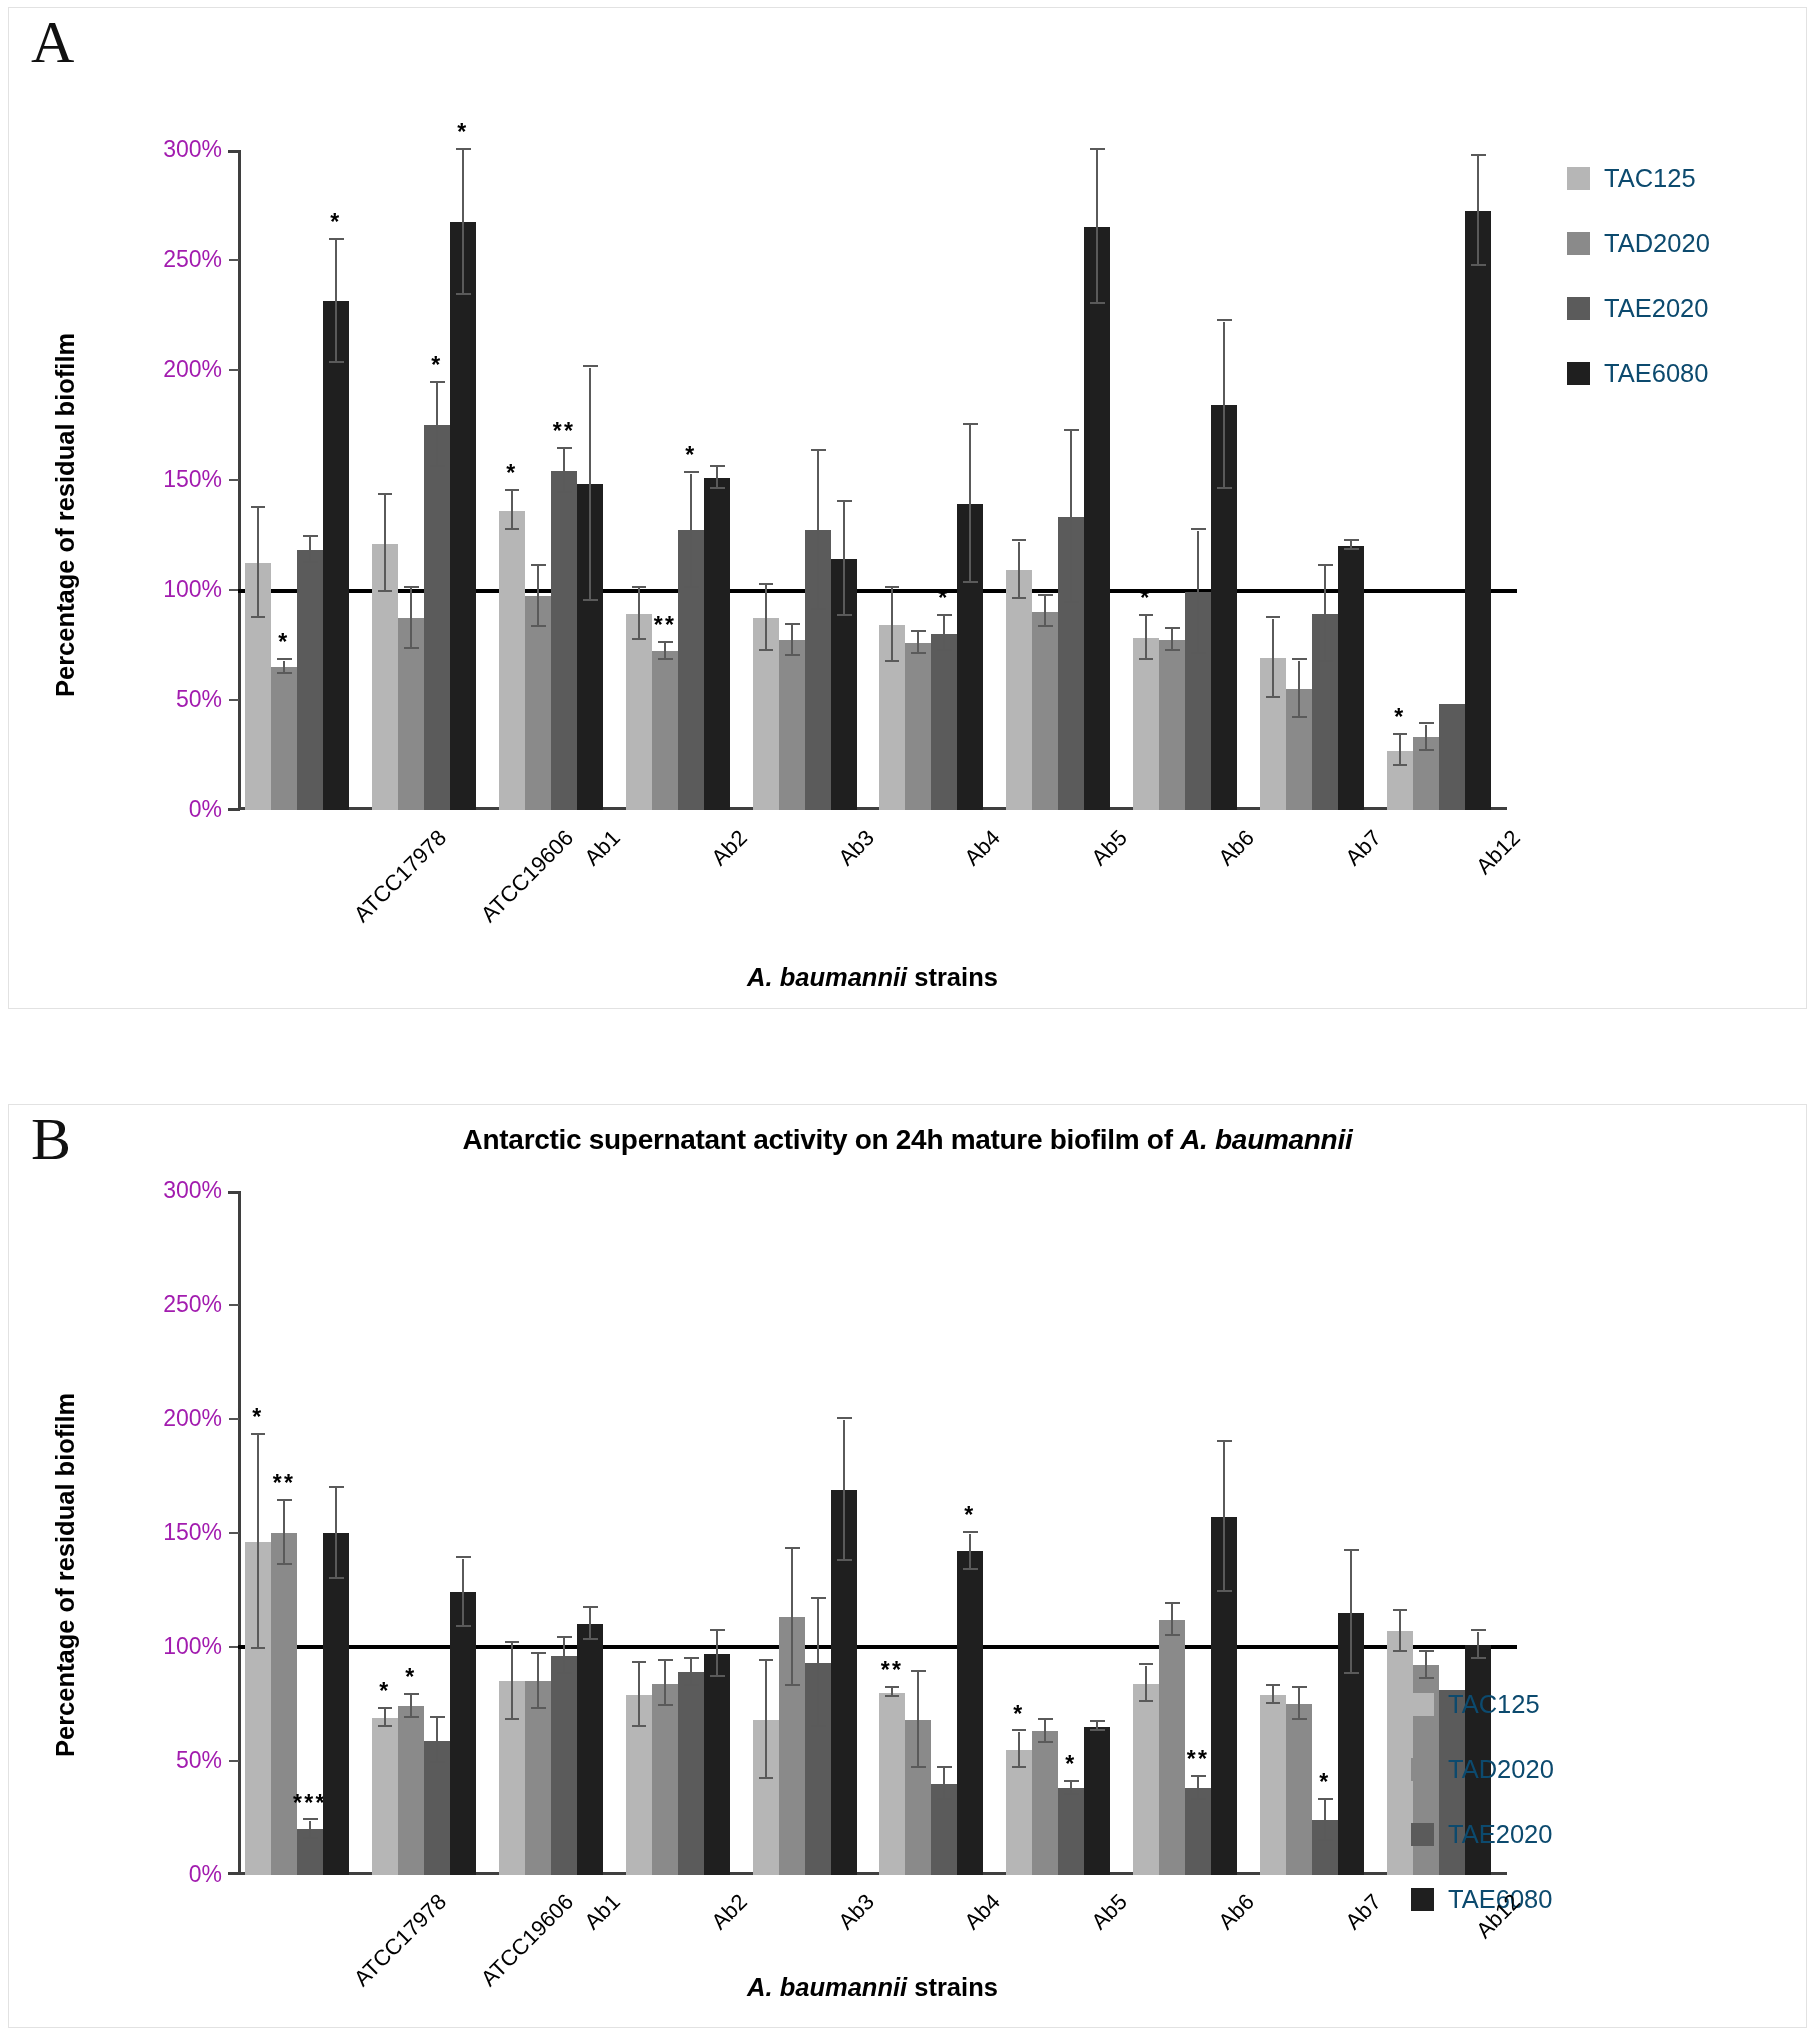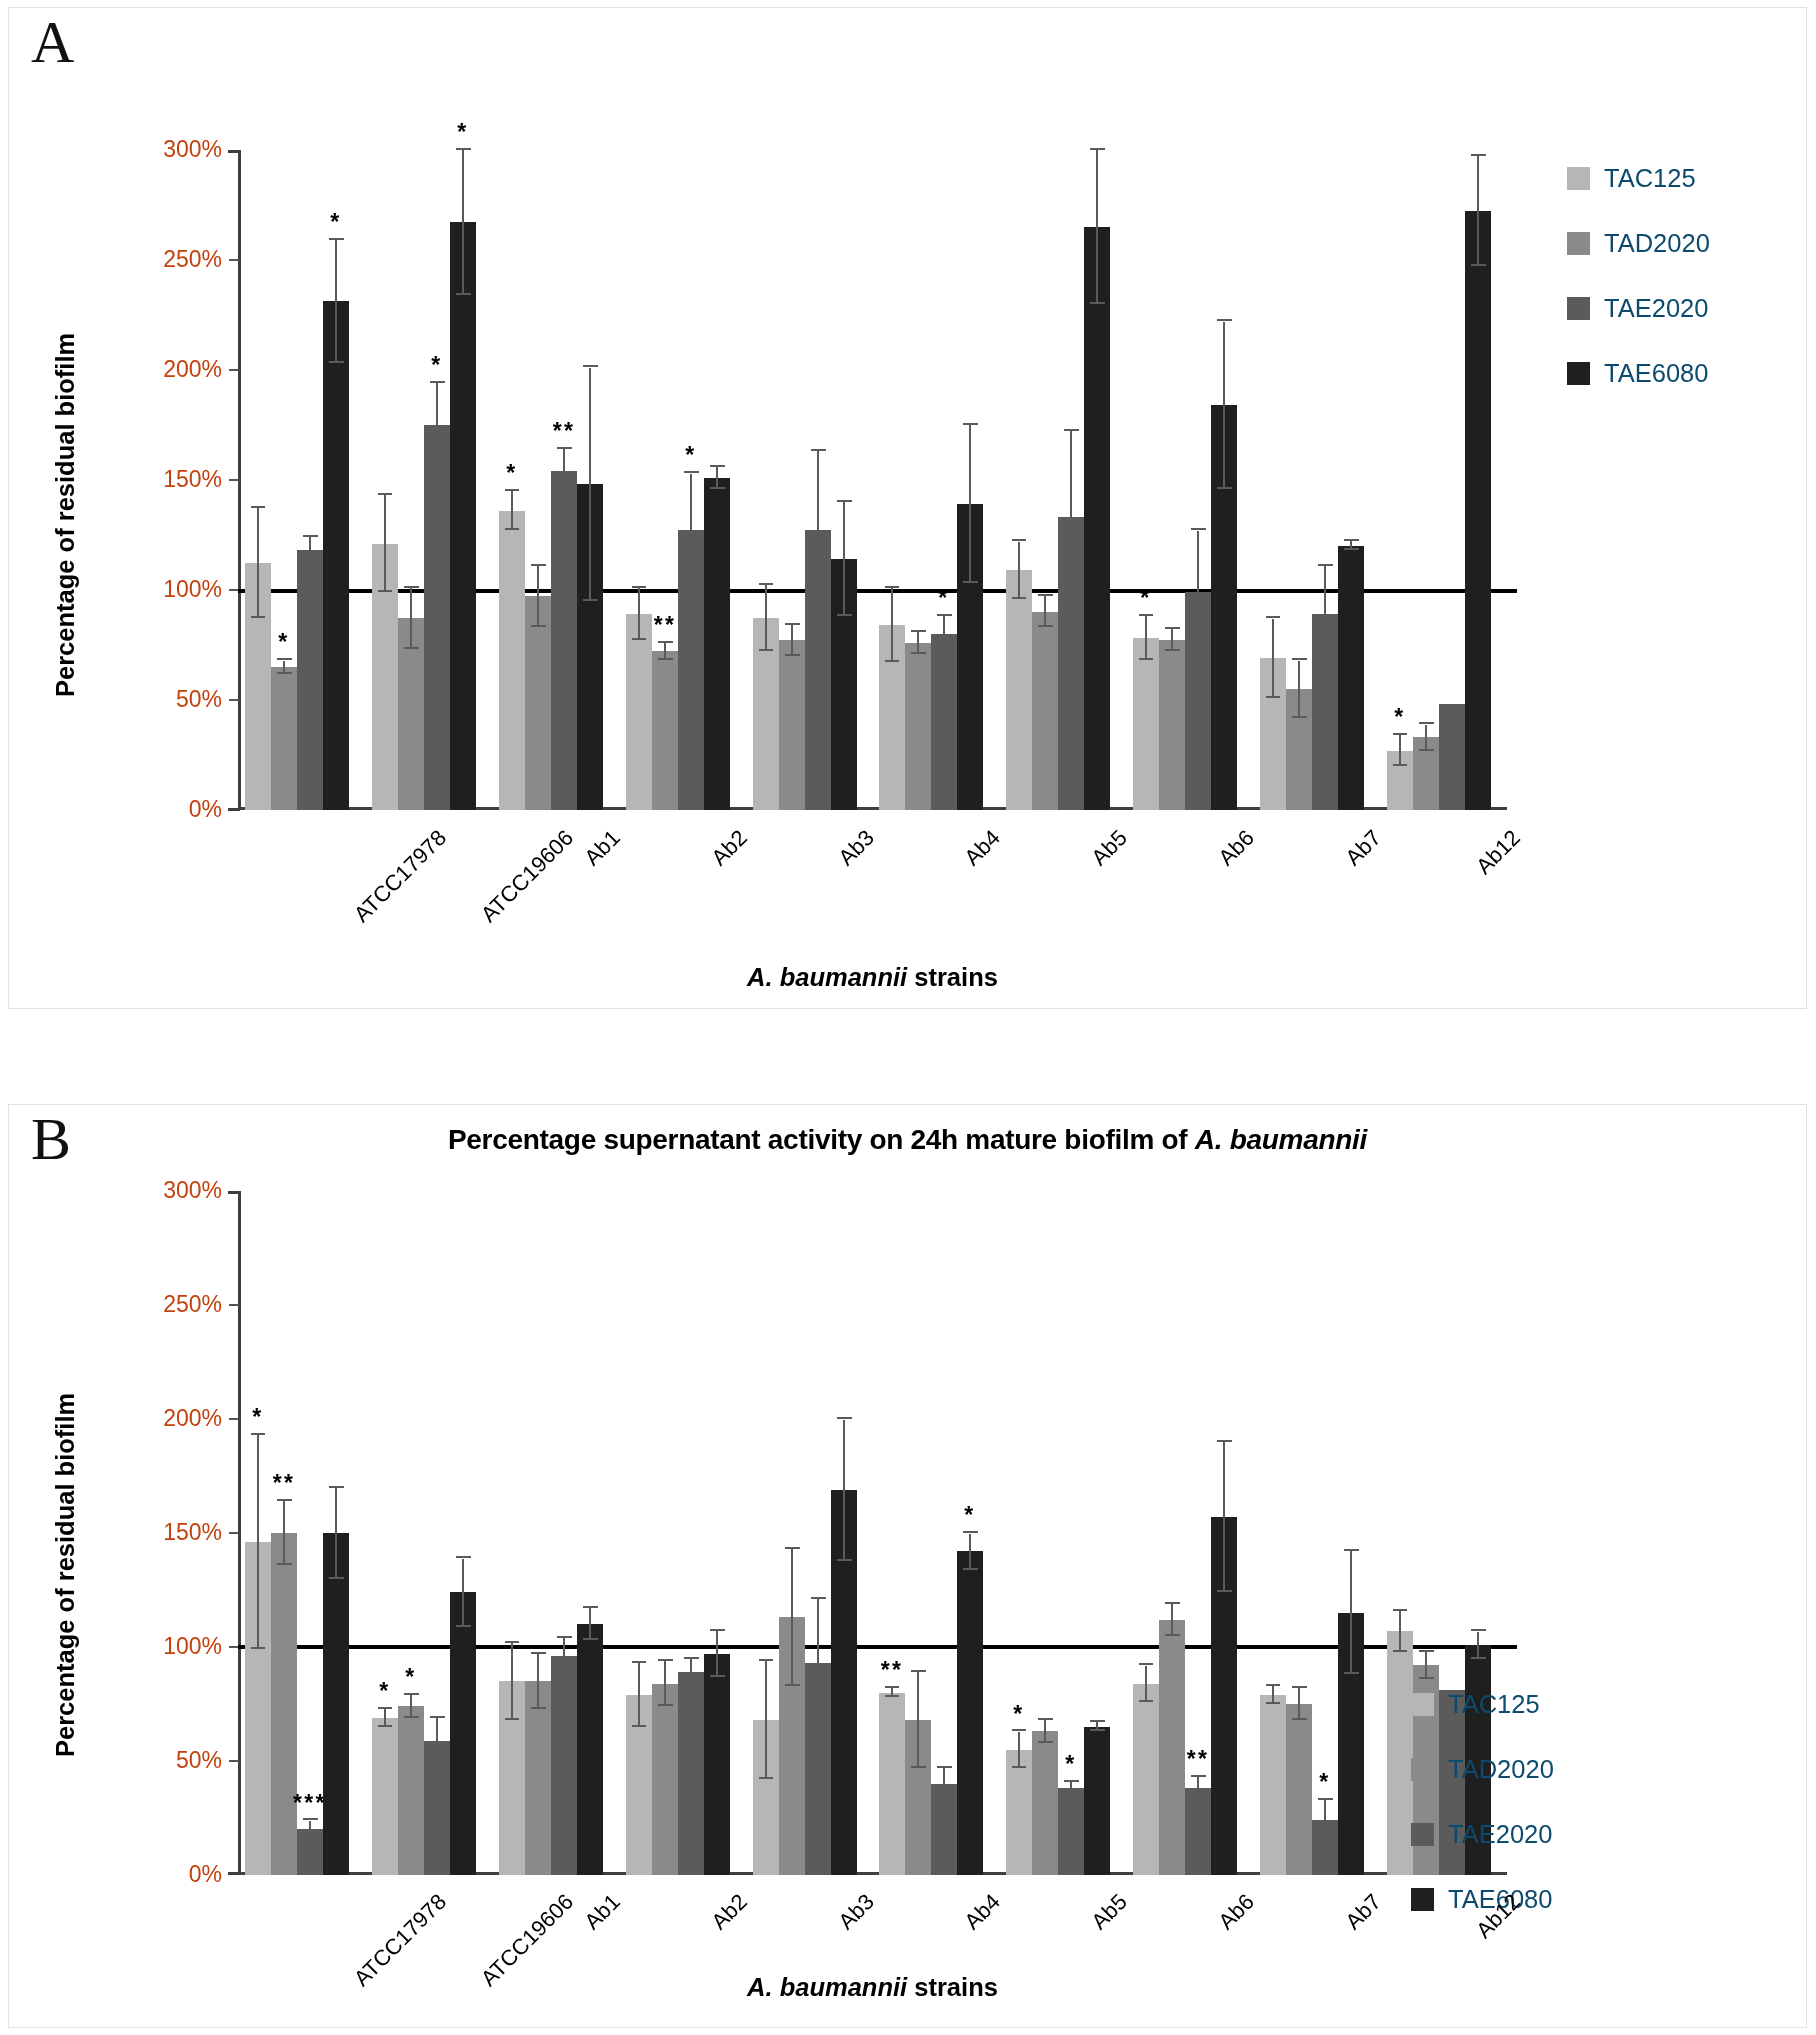--- a/index.html
+++ b/index.html
@@ -23,21 +23,21 @@
   }
   .chart-title i{font-style:italic;}
 
   
   .plot{position:absolute;}
   .axis-y{position:absolute;left:0;top:0;width:2.9px;height:100%;background:#3f3f3f;}
   .axis-cap{position:absolute;left:-10.4px;width:12.7px;height:2.9px;background:#3f3f3f;}
   .tick{position:absolute;left:-9.3px;width:10.4px;height:2.3px;background:#555;}
   .tick-label{
     position:absolute;right:100%;margin-right:16px;
-    transform:translateY(-52%);font-size:23px;color:#c2410c;white-space:nowrap;
+    transform:translateY(-52%);font-size:23px;color:#a21caf;white-space:nowrap;
   }
   .baseline100{position:absolute;left:0;height:4px;background:#000;}
   .axis-x{position:absolute;left:0;bottom:0;height:2.9px;background:#3f3f3f;}
 
   .y-axis-title{
     position:absolute;transform:rotate(-90deg);transform-origin:left top;
     font-weight:bold;font-size:25.5px;color:#000;white-space:nowrap;
   }
   .x-axis-title{
     position:absolute;text-align:center;font-weight:bold;font-size:25.5px;color:#000;
@@ -306,21 +306,21 @@
     <div class="xlab" style="left: 813px; top: 817px;">Ab3</div>
     <div class="xlab" style="left: 939px; top: 817px;">Ab4</div>
     <div class="xlab" style="left: 1066px; top: 817px;">Ab5</div>
     <div class="xlab" style="left: 1193px; top: 817px;">Ab6</div>
     <div class="xlab" style="left: 1320px; top: 817px;">Ab7</div>
     <div class="xlab" style="left: 1447px; top: 817px;">Ab12</div>
   </div>
 
 <div class="panel" id="panel-b">
   <div class="panel-letter" style="left:22px;top:3.5px;">B</div>
-  <div class="chart-title" id="title-b" style="left:0;right:0;top:18.5px;"><span>Percentage supernatant activity on 24h mature biofilm of  </span><i>A. baumannii</i></div>
+  <div class="chart-title" id="title-b" style="left:0;right:0;top:18.5px;"><span>Antarctic supernatant activity on 24h mature biofilm of  </span><i>A. baumannii</i></div>
   <div class="y-axis-title" id="ytitle-b" style="left: 42px; top: 652px;">Percentage of residual biofilm</div>
   <div class="x-axis-title" id="xtitle-b" style="left: 229px; top: 868px; width: 1269px;"><i>A. baumannii</i><span> strains</span></div>
   <div class="plot" id="plot-b" style="left: 229px; top: 86px; width: 1269px; height: 684px;">
       <div class="axis-y"></div>
       <div class="axis-cap" style="top: 0px;"></div>
       <div class="axis-cap" style="top: 681px;"></div>
       <div class="tick-label" style="top: 684px;">0%</div>
       <div class="tick" style="top: 569px;"></div>
       <div class="tick-label" style="top: 570px;">50%</div>
       <div class="tick" style="top: 455px;"></div>

